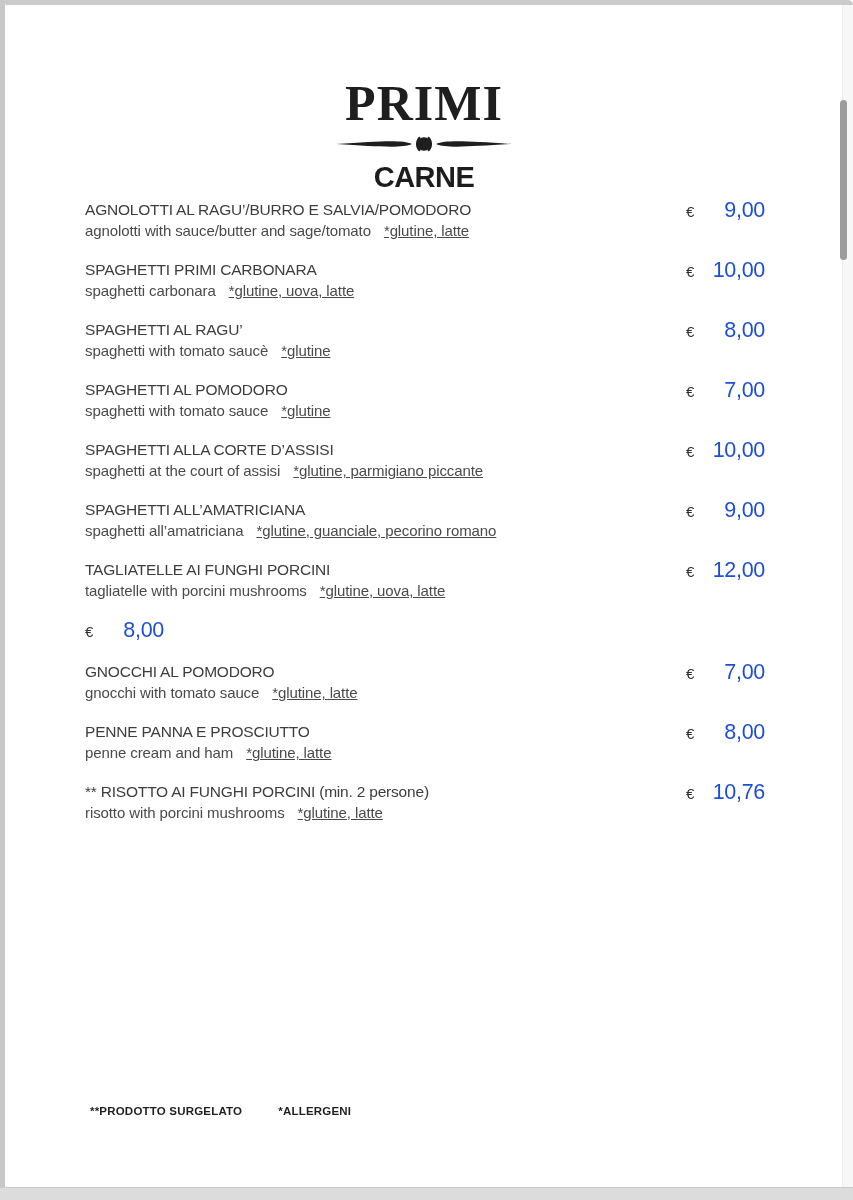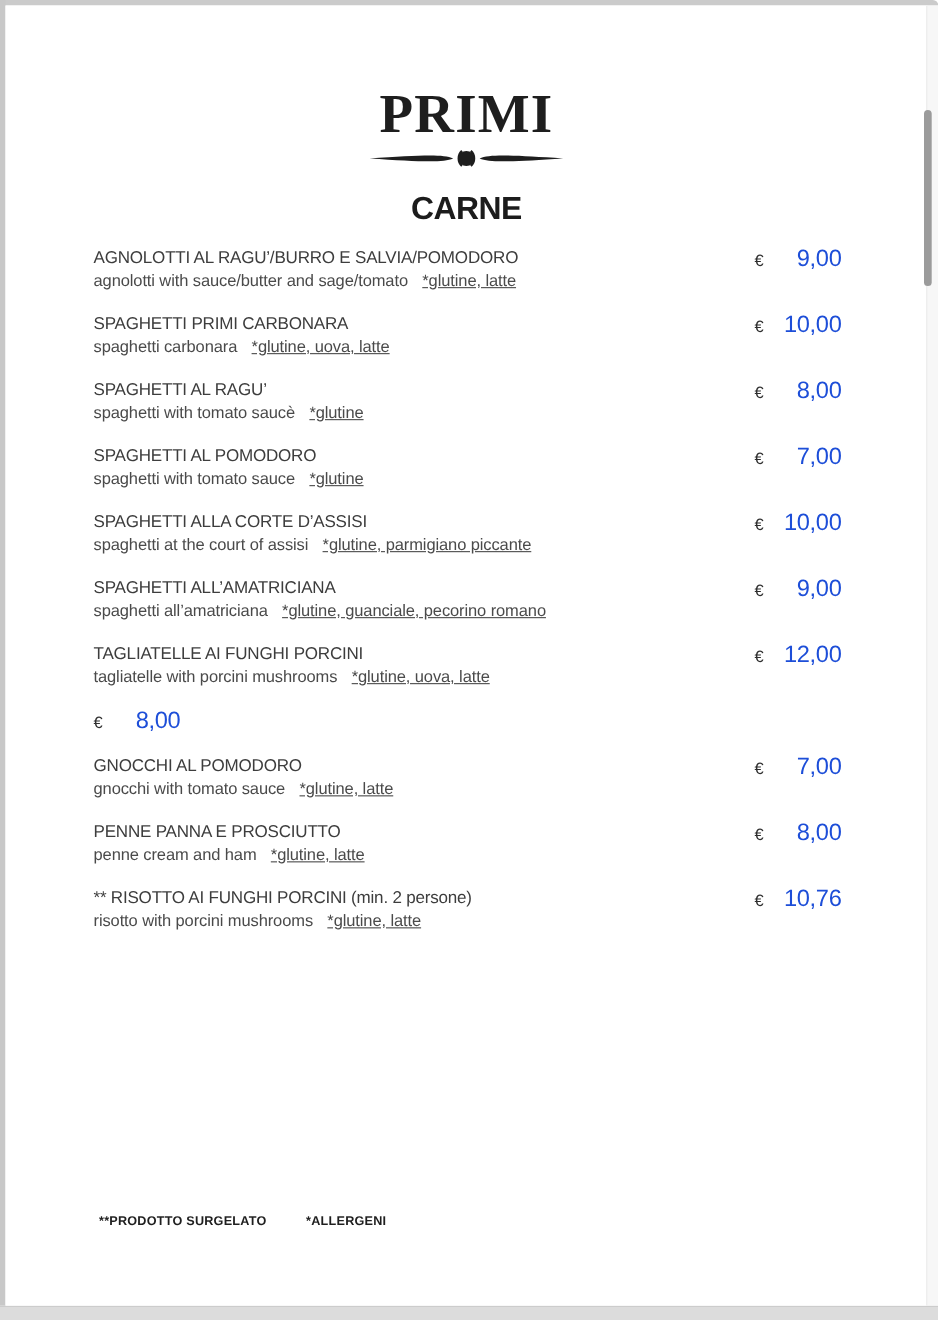--- a/index.html
+++ b/index.html
@@ -27,30 +27,30 @@
     margin:72px 0 0 0;
     text-align:center;
     font-family:"Liberation Serif",serif;
     font-weight:bold;
     font-size:50px;line-height:52px;
     letter-spacing:1px;
     color:#1e1e1e;
   }
   .ornament-wrap{margin-top:5px;text-align:center;height:20px;}
   .section-title{
-    margin:21px 0 0 0;
+    margin:8px 0 0 0;
     text-align:center;
     font-weight:bold;
     font-size:29px;line-height:30px;
     letter-spacing:-0.5px;
     color:#1c1c1c;
   }
 
   
-  .items{margin-top:20px;padding:0 78px 0 80px;}
+  .items{margin-top:8px;padding:0 78px 0 80px;}
   .item{display:flex;justify-content:space-between;align-items:flex-start;margin-bottom:19px;}
   .item-name{
     font-size:15.5px;line-height:20px;
     letter-spacing:-0.2px;
     color:#3d3d3d;
     white-space:nowrap;
   }
   .item-desc{
     font-size:15px;line-height:20px;
     letter-spacing:-0.1px;

